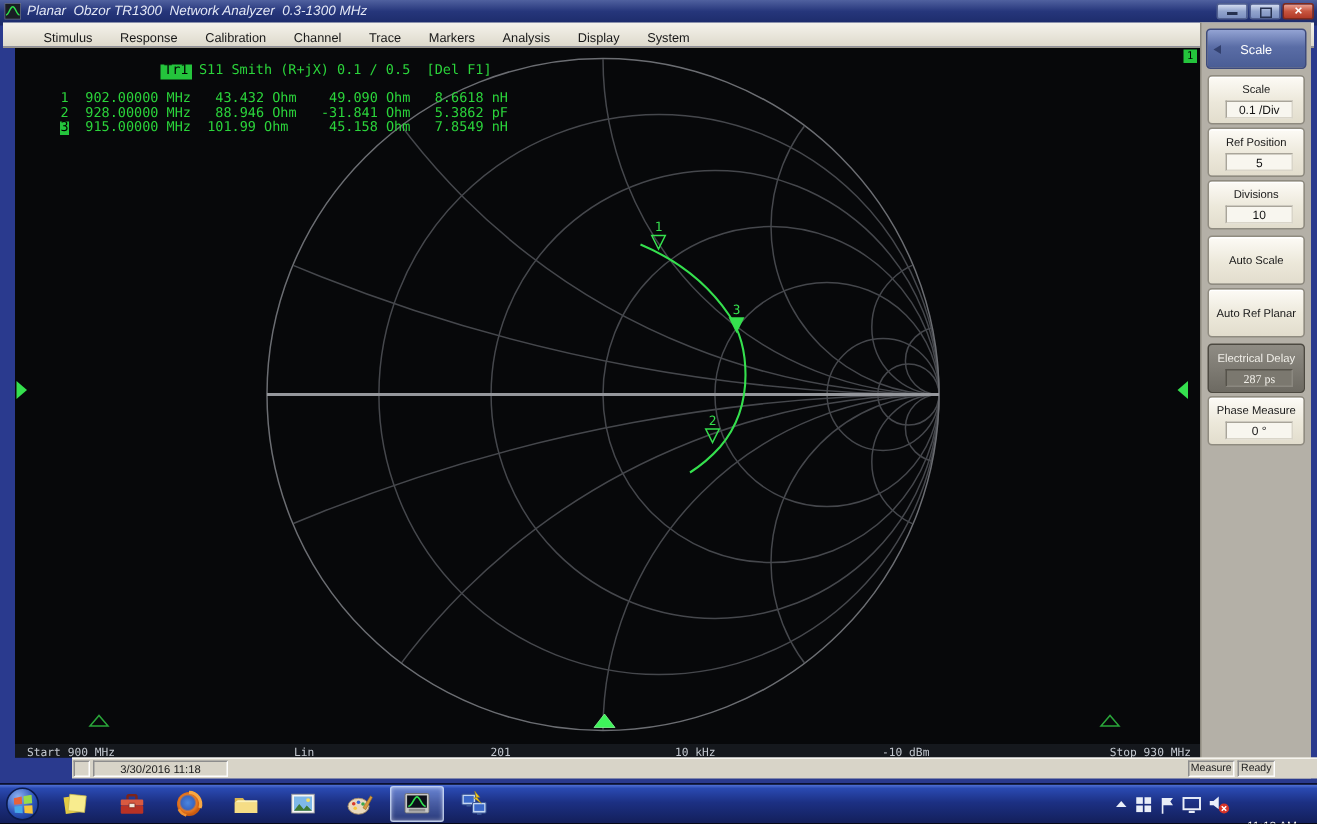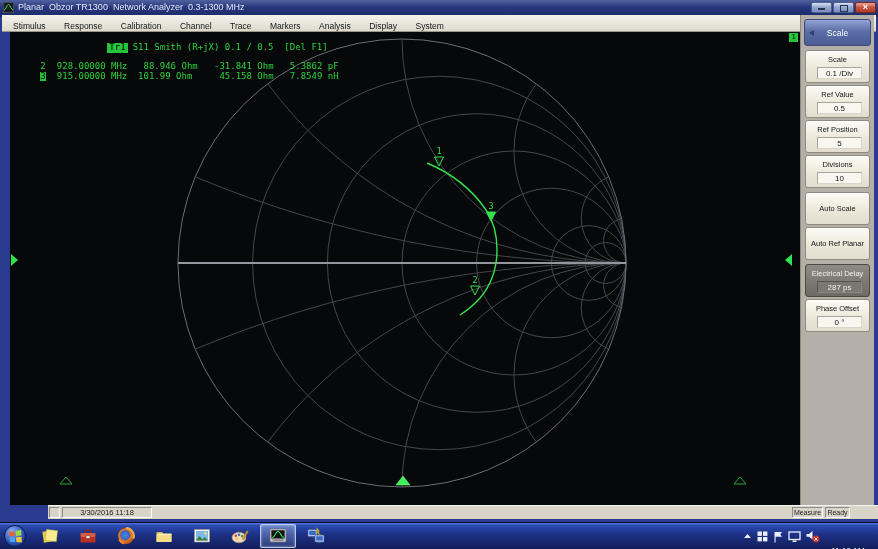--- a/index.html
+++ b/index.html
@@ -1,34 +1,34 @@
 <!DOCTYPE html>
 <html><head>
 <meta charset="utf-8">
 <style>
   html,body{margin:0;padding:0;background:#000;width:878px;height:549px;overflow:hidden;
     font-family:"Liberation Sans",sans-serif;-webkit-font-smoothing:none;}
   #screen{position:relative;width:878px;height:549px;}
   
   #winbg{position:absolute;left:0;top:0;width:878px;height:522px;background:#2a3a8e;}
   #titlebar{position:absolute;left:0;top:0;width:878px;height:17px;
-    background:linear-gradient(#50619f,#26367b 45%,#1b2a68);}
+    background:linear-gradient(#50619f,#26367b 45%,#1b2a68);font-style:italic;}
   #appicon{position:absolute;left:3px;top:2px;width:11px;height:11px;}
   #wintitle{position:absolute;left:18px;top:2px;font-size:9px;color:#e3e7f5;white-space:pre;}
   .wc{position:absolute;top:2px;width:21px;height:11px;border:1px solid #51608f;border-radius:2px;
     background:linear-gradient(#d6dff2,#93a5cd 50%,#7b8fbf);box-sizing:border-box;}
   #wc-min{right:46px}#wc-max{right:24px}
   #wc-close{right:2px;background:linear-gradient(#e9a193,#c8553f 50%,#b03a28);border-color:#7e2a1c;}
   #wc-min::after{content:"";position:absolute;left:6px;bottom:2px;width:7px;height:2px;background:#26314f;}
   #wc-max::after{content:"";position:absolute;left:6px;top:2px;width:6px;height:5px;border:1px solid #26314f;}
   #wc-close::after{content:"\00d7";position:absolute;left:0;right:0;top:-1px;text-align:center;
     color:#fff;font-size:9px;font-weight:bold;}
   #menubar{position:absolute;left:2px;top:15px;width:874px;height:17px;
     background:linear-gradient(#f5f3ec,#ddd9cb);border-bottom:1px solid #9a968a;box-sizing:border-box;
-    padding-left:4px;white-space:nowrap;}
+    padding-left:20px;white-space:nowrap;}
   .mi{display:inline-block;padding:2px 7px 0 7px;font-size:8.5px;color:#171717;}
   #leftstrip{position:absolute;left:0;top:32px;width:10px;height:487px;
     background:linear-gradient(#c3cde9 0%,#8images595cc 12%,#8595cc 14%,#45599f 34%,#25357c 62%,#1a2968 100%);}
   
   #plot{position:absolute;left:10px;top:32px;width:790px;height:473px;background:#07080a;}
   #smith{position:absolute;left:0;top:0;}
   .thdr{position:absolute;left:6px;top:2px;font-family:"DejaVu Sans Mono",monospace;
     font-size:9px;line-height:9.4px;color:#2bd43b;}
   .thdr-line1{white-space:pre;}
   .badge{display:inline-block;background:#24c43c;color:#000;padding:0 2px;margin-right:5px;margin-left:48px;}
@@ -54,21 +54,21 @@
   .sb-btn{position:relative;margin:0 4px 2px 4px;height:33px;border:1px solid #8f8b80;border-radius:3px;
     background:linear-gradient(#fdfbf6,#ece8da 55%,#e2ddcd);box-shadow:inset 0 1px 0 #fff;box-sizing:border-box;}
   .sb-btn .lbl{font-size:7.5px;color:#181818;text-align:center;margin-top:4px;white-space:nowrap;}
   .sb-btn .val{margin:3px 7px 0 11px;height:12px;background:#f8f6ef;border:1px solid;
     border-color:#a9a59a #d9d5c9 #d9d5c9 #a9a59a;font-size:8px;text-align:center;line-height:11px;
     color:#141414;box-sizing:border-box;}
   .sb-btn.noval .lbl{margin-top:11px;}
   .sb-btn.gap{margin-top:4px;}
   .sb-btn.dark{background:linear-gradient(#8f8c84,#6d6a62);border-color:#4c4941;box-shadow:none;}
   .sb-btn.dark .lbl{color:#f2f0ea;}
-  .sb-btn.dark .val{background:#7b786f;border-color:#56534b #8b8880 #8b8880 #56534b;color:#f2f0ea;}
+  .sb-btn.dark .val{background:#7b786f;border-color:#56534b #8b8880 #8b8880 #56534b;color:#f2f0ea;font-family:Liberation Serif, serif;}
   
   #statusbar{position:absolute;left:3px;top:505px;width:872px;height:14px;background:#d8d4c8;
     border-top:1px solid #f6f4ee;box-sizing:border-box;margin-left:45px;}
   .sbx{position:absolute;top:1px;height:11px;border:1px solid;border-color:#8d8d8d #fdfdfd #fdfdfd #8d8d8d;
     background:#d8d4c8;font-size:7.5px;color:#1c1c1c;text-align:center;line-height:10px;box-sizing:border-box;white-space:pre;}
   
   #taskbar{position:absolute;left:0;top:522px;width:878px;height:27px;
     background:linear-gradient(#5576dc 0%,#2a4ab2 10%,#1c3083 46%,#131f5a 100%);border-top:1px solid #0a1030;box-sizing:border-box;}
   #orb{position:absolute;left:4px;top:2px;width:22px;height:22px;border-radius:50%;
     background:radial-gradient(circle at 35% 28%,#8fb3f2,#2c54ba 55%,#0e2874);border:1px solid #0b1a4c;
@@ -162,61 +162,66 @@
       <polygon points="386,453 400,453 393,444" fill="#3ef45a" stroke="#8cff9e" stroke-width="0.5"></polygon>
       <polygon points="724,452 736,452 730,445" fill="none" stroke="#2aa63a"></polygon>
       <polygon points="1,222 1,234 8,228" fill="#35e04e"></polygon>
       <polygon points="782,222 782,234 775,228" fill="#35e04e"></polygon>
     </svg>
 
     <div class="thdr">
       <div class="thdr-line1">
         <span class="badge">Tr1</span><span>S11 Smith (R+jX) 0.1 / 0.5  [Del F1]</span>
       </div>
+      <div class="mrow"><span class="mnum">1</span><span>  902.00000 MHz   43.432 Ohm    49.090 Ohm   8.6618 nH</span></div>
       <div class="mrow"><span class="mnum">2</span><span>  928.00000 MHz   88.946 Ohm   -31.841 Ohm   5.3862 pF</span></div>
       <div class="mrow"><span class="mnum active">3</span><span>  915.00000 MHz  101.99 Ohm     45.158 Ohm   7.8549 nH</span></div>
     </div>
 
     <div id="chanbadge">1</div>
 
+    <div class="paramrow">
+      <span class="pr" style="left:8px">Start 900 MHz</span>
+      <span class="pr" style="left:186px">Lin</span>
+      <span class="pr" style="left:317px">201</span>
+      <span class="pr" style="left:440px">10 kHz</span>
+      <span class="pr" style="left:578px">-10 dBm</span>
+      <span class="pr" style="right:6px">Stop 930 MHz</span>
+    </div>
   </div>
 
   <div id="sidebar">
     <div class="sb-head">
       <span class="arr"></span>
       <span>Scale</span>
     </div>
     <div class="sb-btn">
       <div class="lbl">Scale</div>
       <div class="val">0.1 /Div</div>
     </div>
     <div class="sb-btn">
-      <div class="lbl">Ref Value</div>
-      <div class="val">0.5</div>
-    </div>
-    <div class="sb-btn">
       <div class="lbl">Ref Position</div>
       <div class="val">5</div>
     </div>
     <div class="sb-btn">
       <div class="lbl">Divisions</div>
       <div class="val">10</div>
     </div>
     <div class="sb-btn noval gap">
       <div class="lbl">Auto Scale</div>
     </div>
     <div class="sb-btn noval">
       <div class="lbl">Auto Ref Planar</div>
     </div>
     <div class="sb-btn dark gap">
       <div class="lbl">Electrical Delay</div>
       <div class="val">287 ps</div>
     </div>
     <div class="sb-btn">
-      <div class="lbl">Phase Offset</div>
+      <div class="lbl">Phase Measure</div>
       <div class="val">0 °</div>
     </div>
   </div>
 
   <div id="statusbar">
     <span class="sbx" style="left:1px;width:11px"></span>
     <span class="sbx" style="left:14px;width:90px">3/30/2016 11:18</span>
     <span class="sbx" style="left:744px;width:31px;font-size:7px">Measure</span>
     <span class="sbx" style="left:777px;width:25px;font-size:7px">Ready</span>
   </div>

